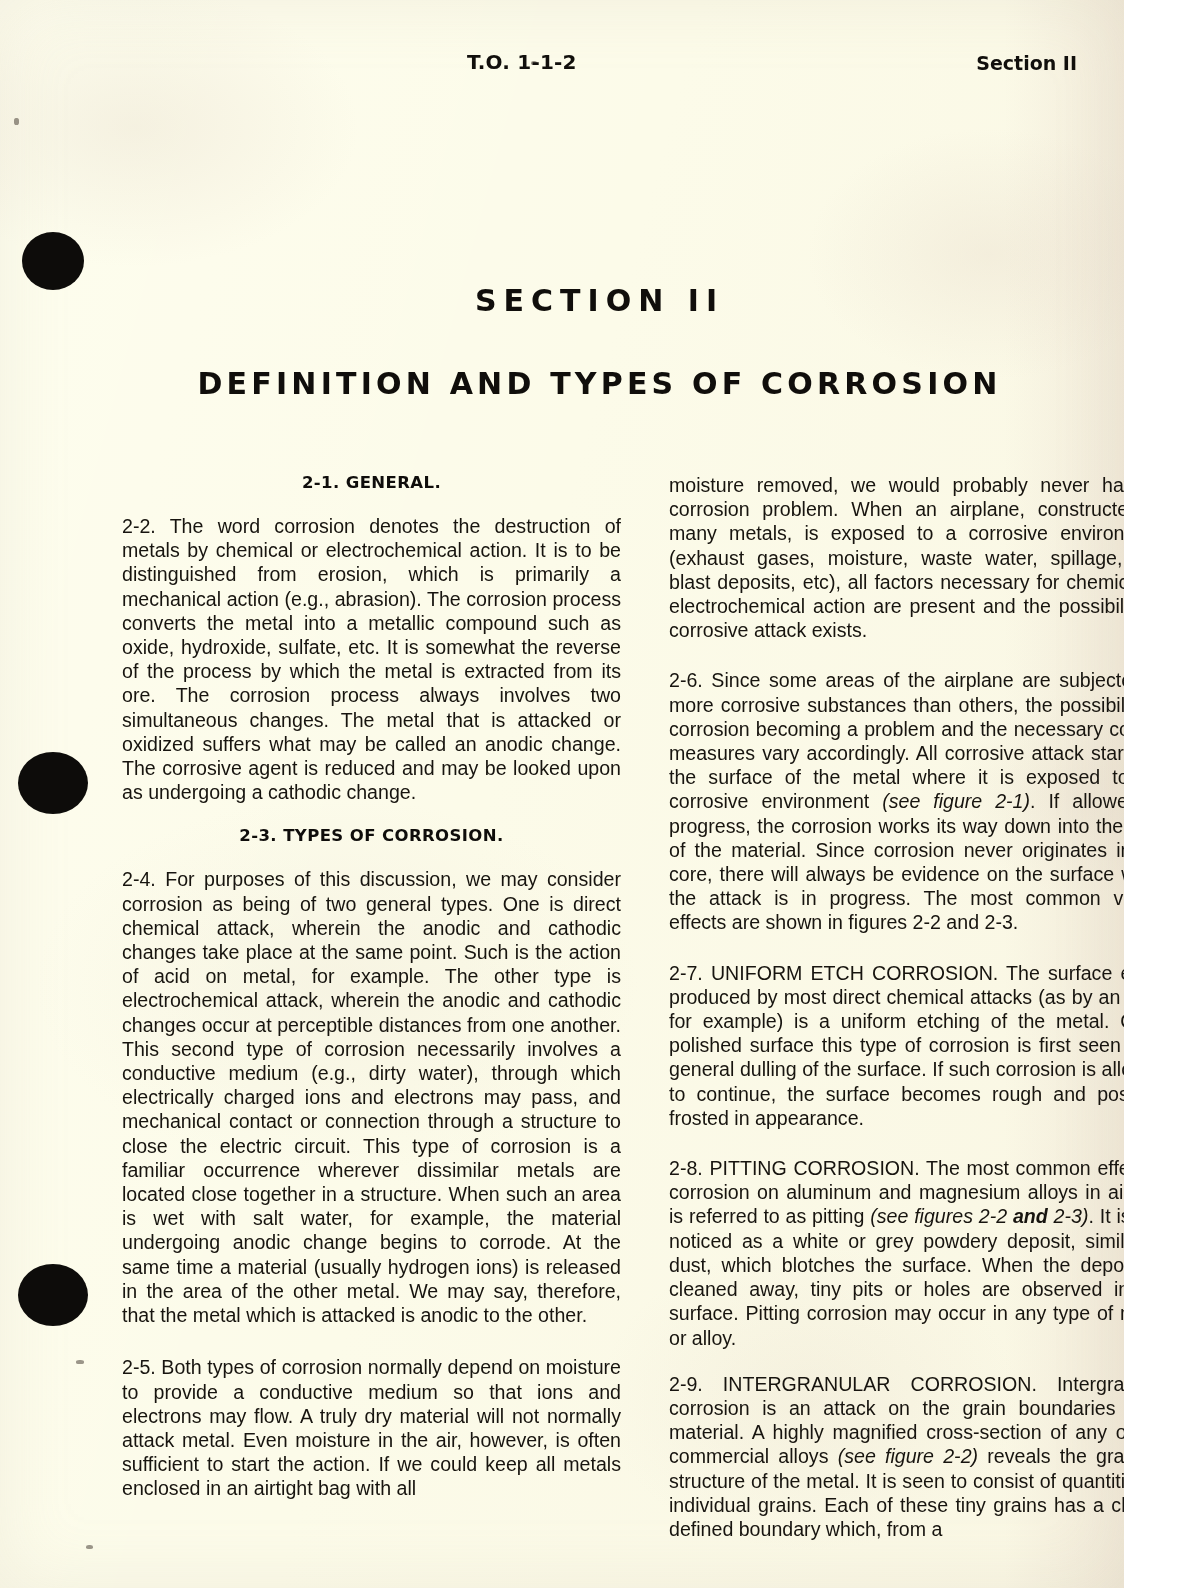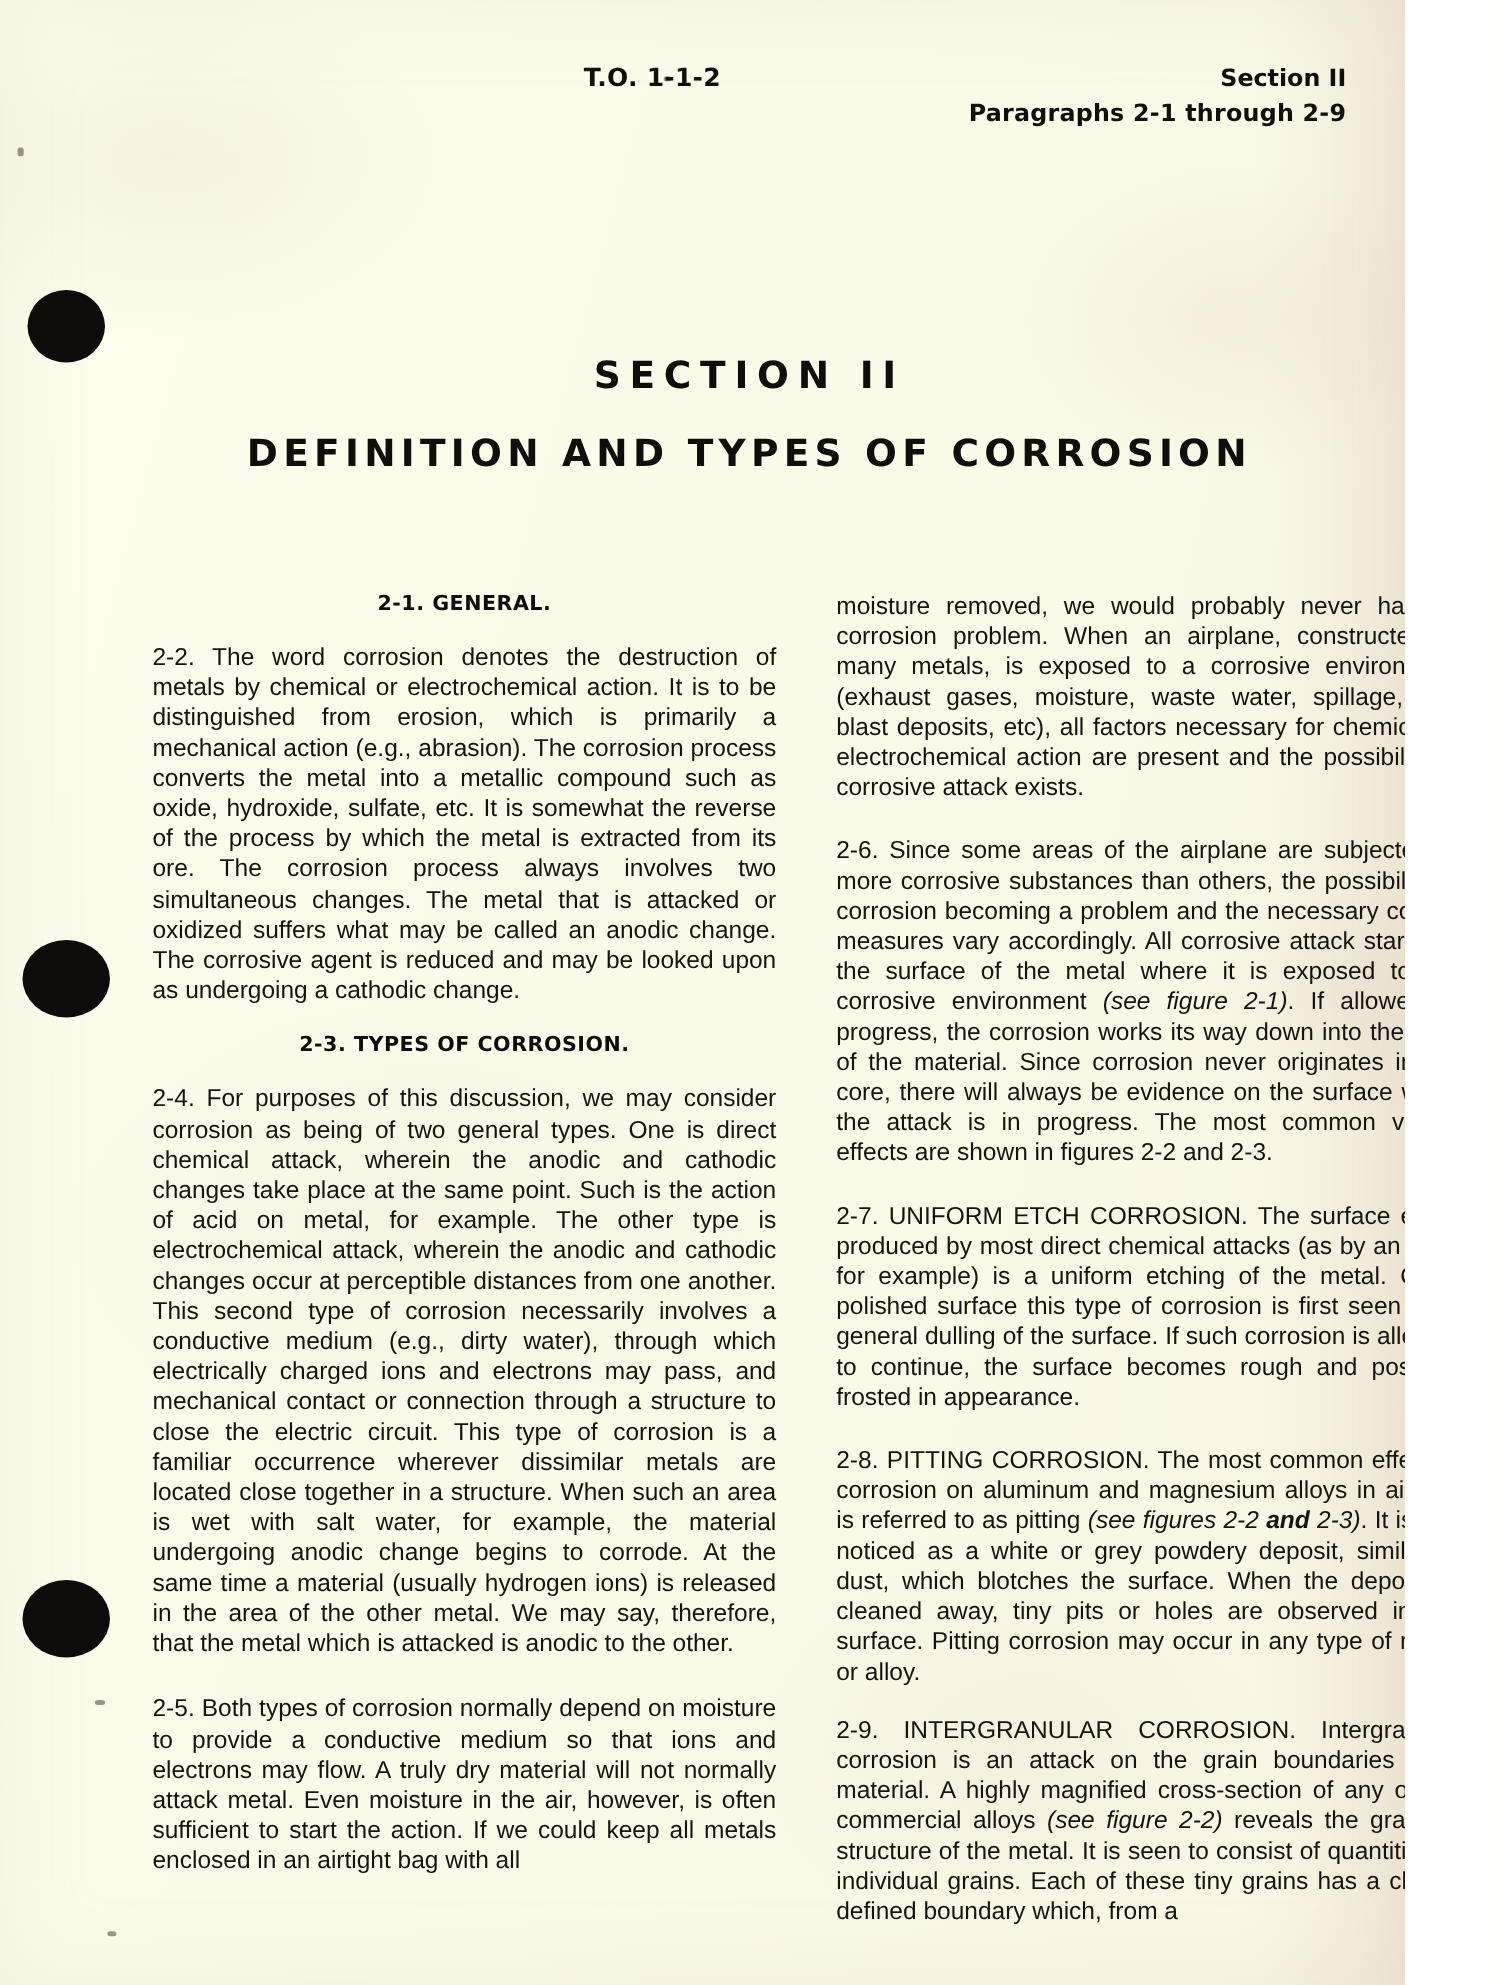--- a/index.html
+++ b/index.html
@@ -105,21 +105,21 @@
     width: 955px;
     text-align: center;
     font-family: "DejaVu Sans", sans-serif;
     font-weight: bold;
     font-size: 30px;
     letter-spacing: 7px;
     color: #100e0b;
   }
   .section-subtitle {
     position: absolute;
-    top: 346px;
+    top: 366px;
     left: 0;
     width: 955px;
     text-align: center;
     font-family: "DejaVu Sans", sans-serif;
     font-weight: bold;
     font-size: 30px;
     letter-spacing: 4.2px;
     color: #100e0b;
   }
 
@@ -216,21 +216,20 @@
   <div class="speck" style="left:76px;top:1360px;width:8px;height:4px;"></div>
   <div class="speck" style="left:86px;top:1545px;width:7px;height:4px;"></div>
   <div class="speck" style="left:531px;top:61px;width:6px;height:4px;"></div>
 
   <div class="content">
 
     <div class="doc-header">
       <div class="header-left">T.O. 1-1-2</div>
       <div class="header-right">
         <div>Section II</div>
-        <div class="hdr-line2">Paragraphs 2-1 through 2-9</div>
       </div>
     </div>
 
     <div class="section-title">SECTION II</div>
     <div class="section-subtitle">DEFINITION AND TYPES OF CORROSION</div>
 
     <div class="columns">
 
       <div class="column">
 

